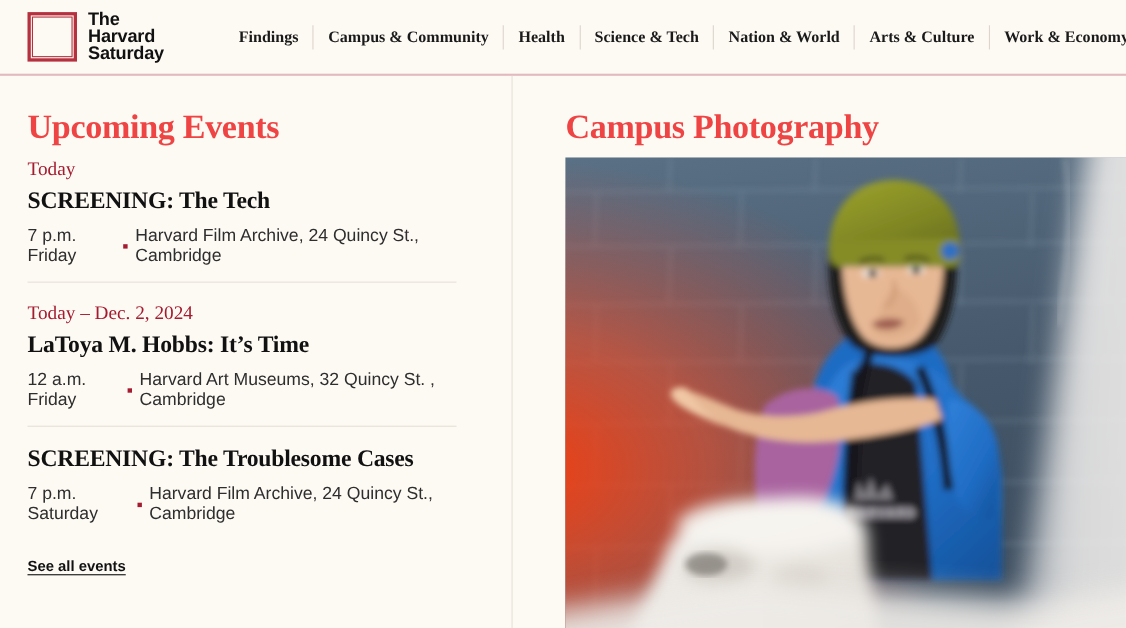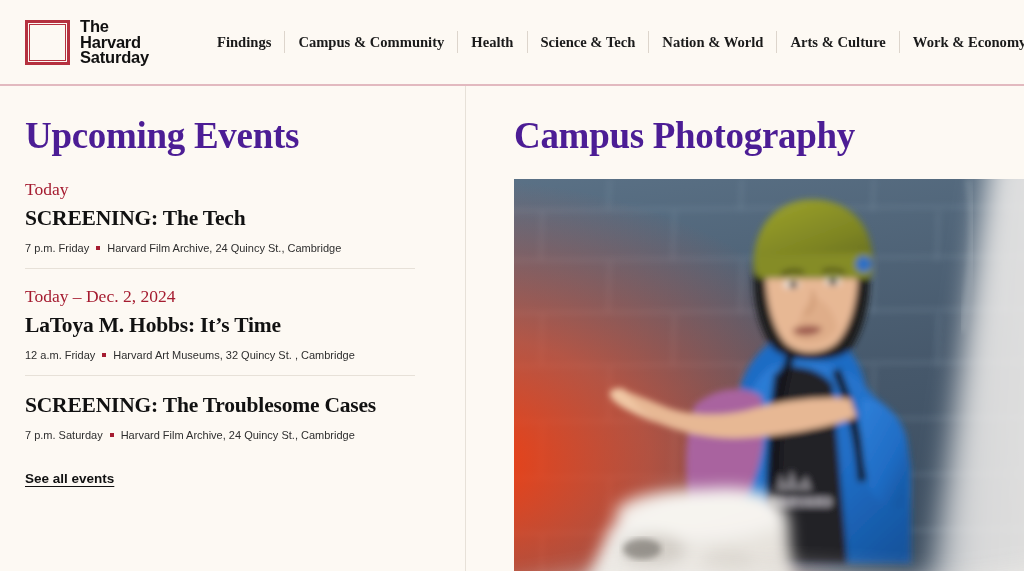--- a/index.html
+++ b/index.html
@@ -11,21 +11,21 @@
     width: 1024px;
     height: 571px;
     overflow: hidden;
     background: #fdf9f3;
     font-family: "Liberation Sans", sans-serif;
     -webkit-font-smoothing: antialiased;
   }
 
   
   .site-header {
-    height: 86px;
+    height: 69px;
     box-sizing: border-box;
     background: #fdf9f3;
     border-bottom: 2px solid #e2b9bf;
     display: flex;
     align-items: center;
     padding: 0 18px 0 25px;
   }
 
   .brand {
     display: flex;
@@ -88,23 +88,23 @@
   }
   .col-right {
     flex: 1;
     box-sizing: border-box;
     padding: 28px 0 16px 48px;
   }
 
   .section-title {
     font-family: "Liberation Serif", serif;
     font-weight: bold;
-    font-size: 37px;
-    color: #4c1d95;
-    margin: 0 0 22px 0;
+    font-size: 31px;
+    color: #ef4444;
+    margin: 0 0 10px 0;
     letter-spacing: -0.3px;
   }
 
   
   .event {
     padding-bottom: 14px;
     border-bottom: 1px solid #e7e1d8;
     margin-bottom: 17px;
     width: 390px;
   }
@@ -123,21 +123,21 @@
     font-size: 21.5px;
     color: #111111;
     margin-bottom: 11px;
     letter-spacing: -0.2px;
     cursor: pointer;
     text-decoration: none;
     display: block;
   }
   .event-meta {
     font-family: "Liberation Sans", sans-serif;
-    font-size: 11px;
+    font-size: 16px;
     color: #2e2e2e;
     display: flex;
     align-items: center;
     gap: 7px;
   }
   .meta-sep {
     display: inline-block;
     width: 4px;
     height: 4px;
     background: #a51c30;

